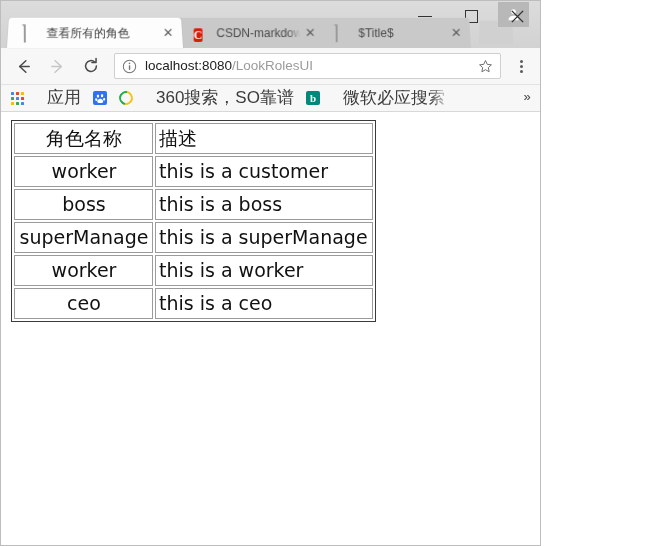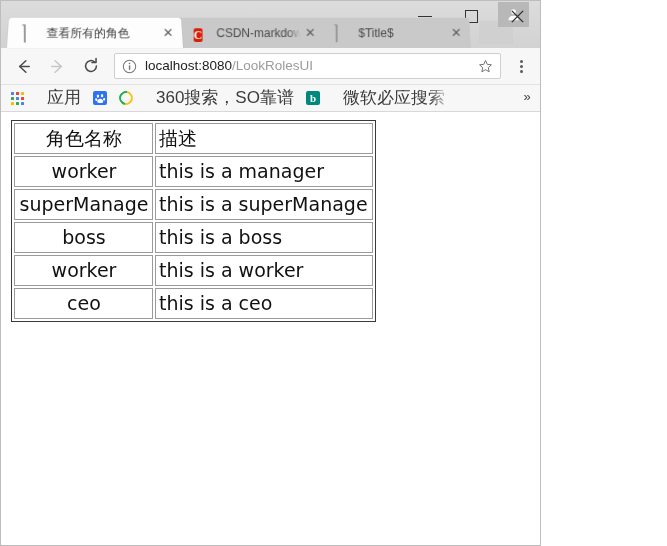--- a/index.html
+++ b/index.html
@@ -516,29 +516,29 @@
   <div class="page-content">
 
     <table class="roles-table">
       <tbody>
         <tr>
           <td class="col-name">角色名称</td>
           <td class="col-desc">描述</td>
         </tr>
         <tr>
           <td class="col-name">worker</td>
-          <td class="col-desc">this is a manager</td>
+          <td class="col-desc">this is a customer</td>
+        </tr>
+        <tr>
+          <td class="col-name">boss</td>
+          <td class="col-desc">this is a boss</td>
         </tr>
         <tr>
           <td class="col-name">superManage</td>
           <td class="col-desc">this is a superManage</td>
-        </tr>
-        <tr>
-          <td class="col-name">boss</td>
-          <td class="col-desc">this is a boss</td>
         </tr>
         <tr>
           <td class="col-name">worker</td>
           <td class="col-desc">this is a worker</td>
         </tr>
         <tr>
           <td class="col-name">ceo</td>
           <td class="col-desc">this is a ceo</td>
         </tr>
       </tbody>

